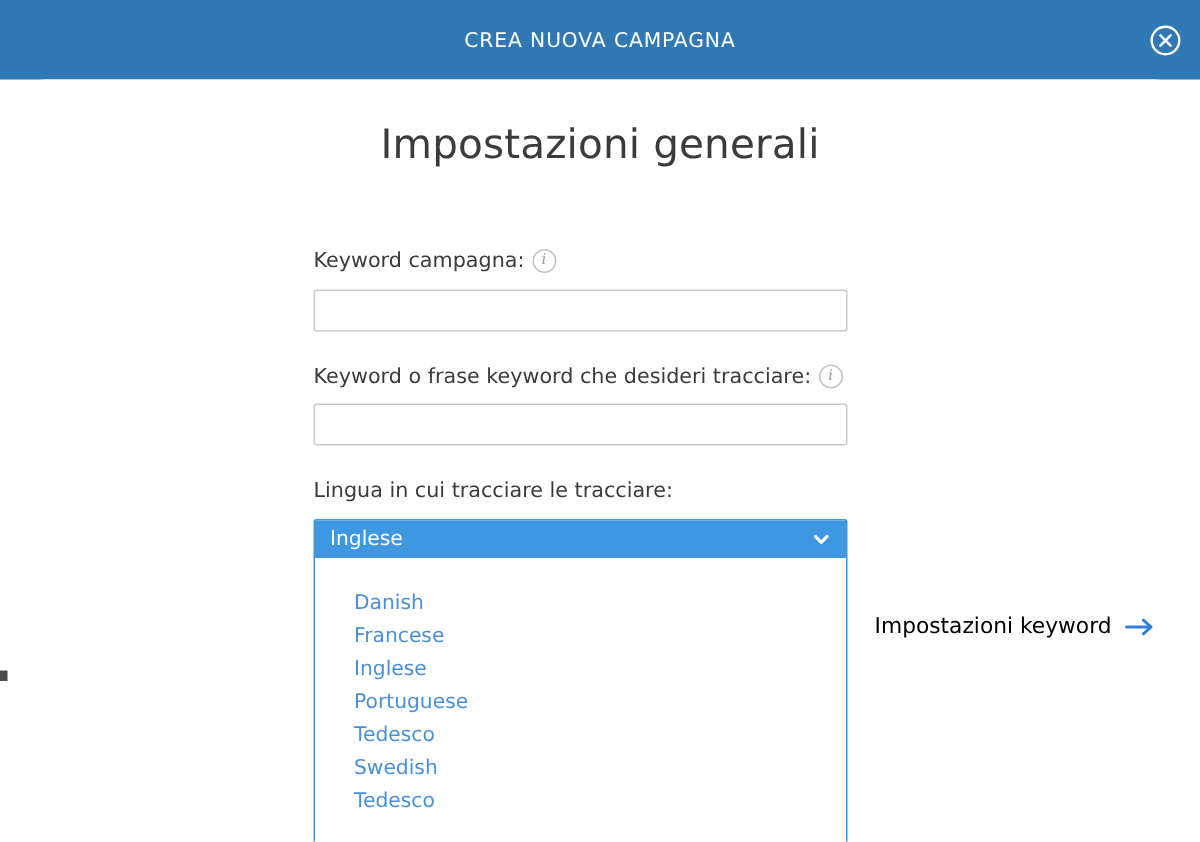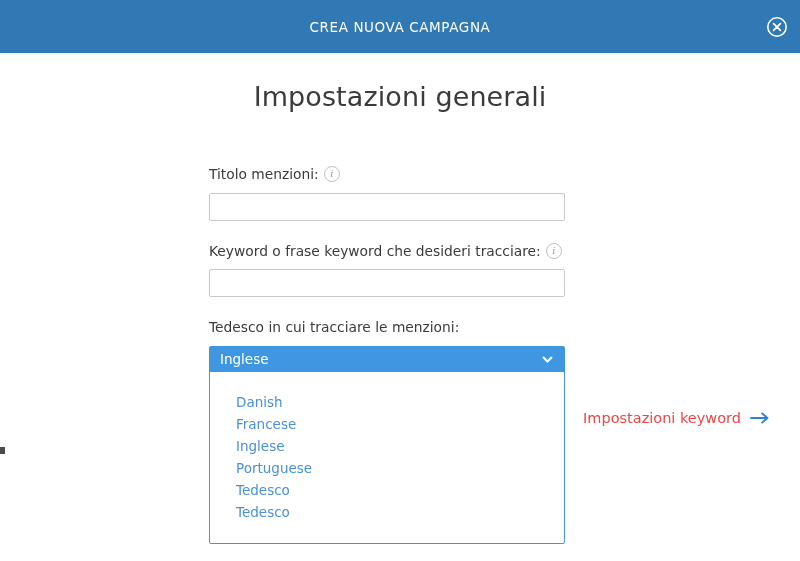--- a/index.html
+++ b/index.html
@@ -157,21 +157,21 @@
   }
 
   
   .footer-link {
     position: absolute;
     right: 30px;
     bottom: 28px;
     display: flex;
     align-items: center;
     gap: 9px;
-    color: #ef4444;
+    color: #000000;
     font-size: 14.5px;
     text-decoration: none;
     cursor: pointer;
     white-space: nowrap;
   }
   .arrow-right {
     width: 20px;
     height: 14px;
     display: block;
     flex: 0 0 auto;
@@ -200,53 +200,54 @@
 </div>
 
 <div class="modal-body">
 
   <h1 class="page-heading">Impostazioni generali</h1>
 
   <div class="form-area">
 
     <div class="field-block">
       <div class="field-label">
-        <span>Titolo menzioni:</span>
+        <span>Keyword campagna:</span>
         <span class="info-icon">i</span>
       </div>
       <input class="text-input" type="text" value="" style="">
     </div>
 
     <div class="field-block">
       <div class="field-label">
         <span>Keyword o frase keyword che desideri tracciare:</span>
         <span class="info-icon">i</span>
       </div>
       <input class="text-input" type="text" value="" style="">
     </div>
 
     <div class="field-block lang">
       <div class="field-label">
-        <span>Tedesco in cui tracciare le menzioni:</span>
+        <span>Lingua in cui tracciare le tracciare:</span>
       </div>
       <div class="select-wrap">
         <div class="select-current">
           <span>Inglese</span>
           <span class="chevron-down">
             <svg viewBox="0 0 13 13" width="13" height="13" aria-hidden="true">
               <path d="M2.6 4.6 L6.5 8.6 L10.4 4.6" fill="none" stroke="#ffffff" stroke-width="2.1" stroke-linecap="round" stroke-linejoin="round"></path>
             </svg>
           </span>
         </div>
         <ul class="option-list">
           <li class="option-item">Danish</li>
           <li class="option-item">Francese</li>
           <li class="option-item">Inglese</li>
           <li class="option-item">Portuguese</li>
           <li class="option-item">Tedesco</li>
+          <li class="option-item">Swedish</li>
           <li class="option-item">Tedesco</li>
         </ul>
       </div>
     </div>
 
   </div>
 
   <a class="footer-link">
     <span>Impostazioni keyword</span>
     <span class="arrow-right">

